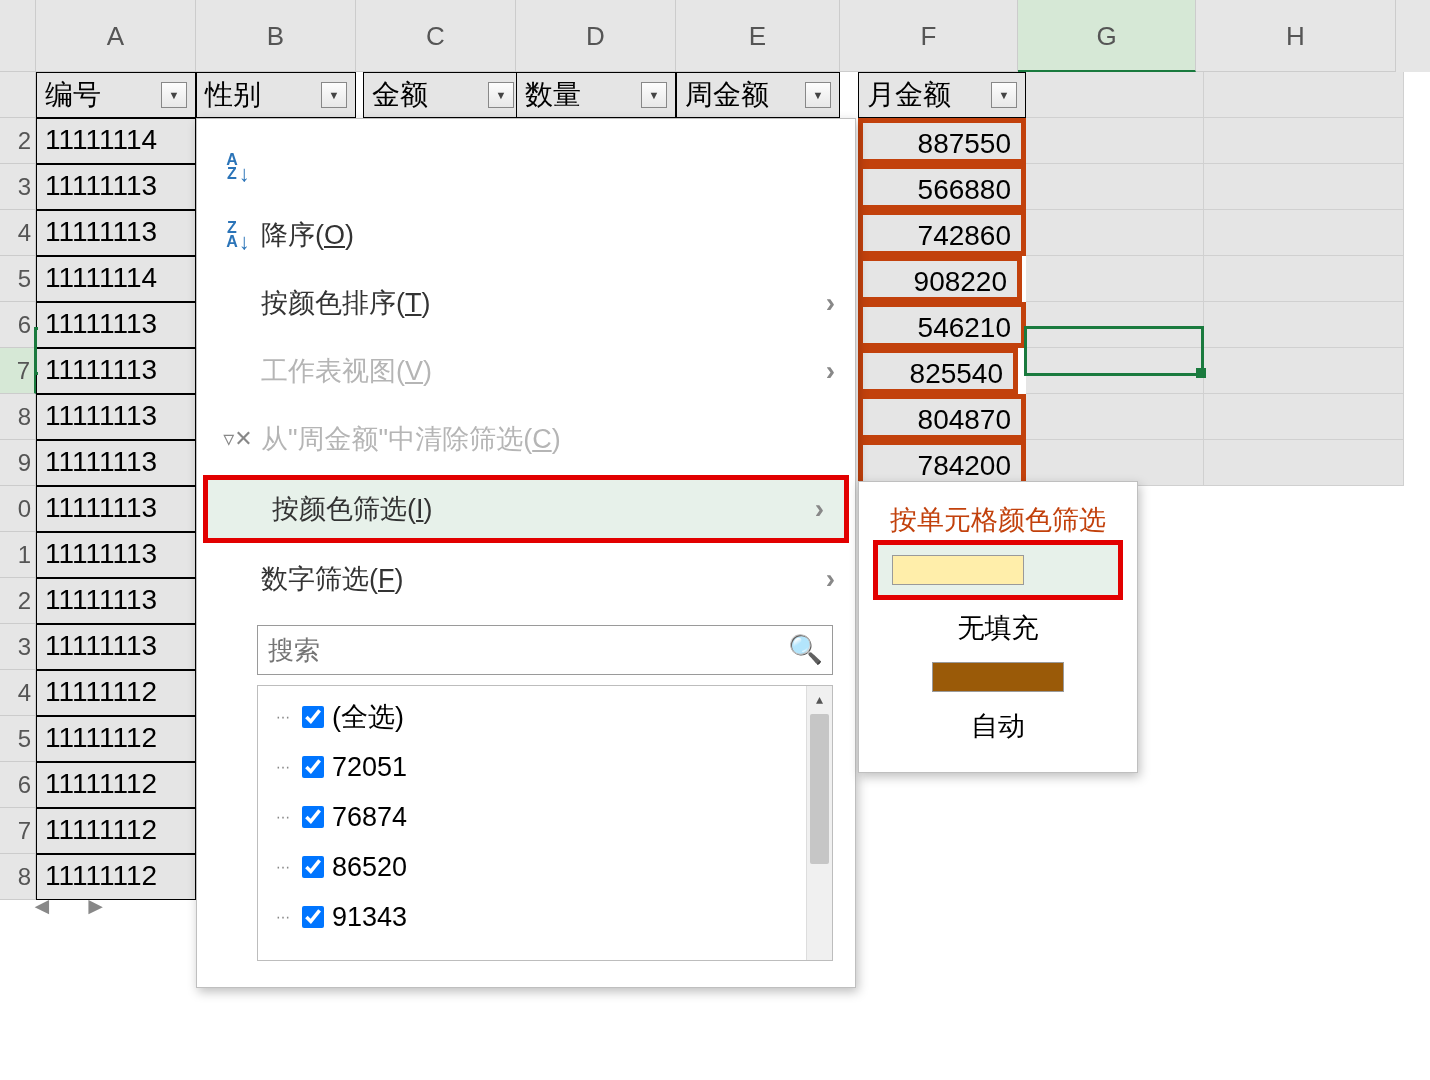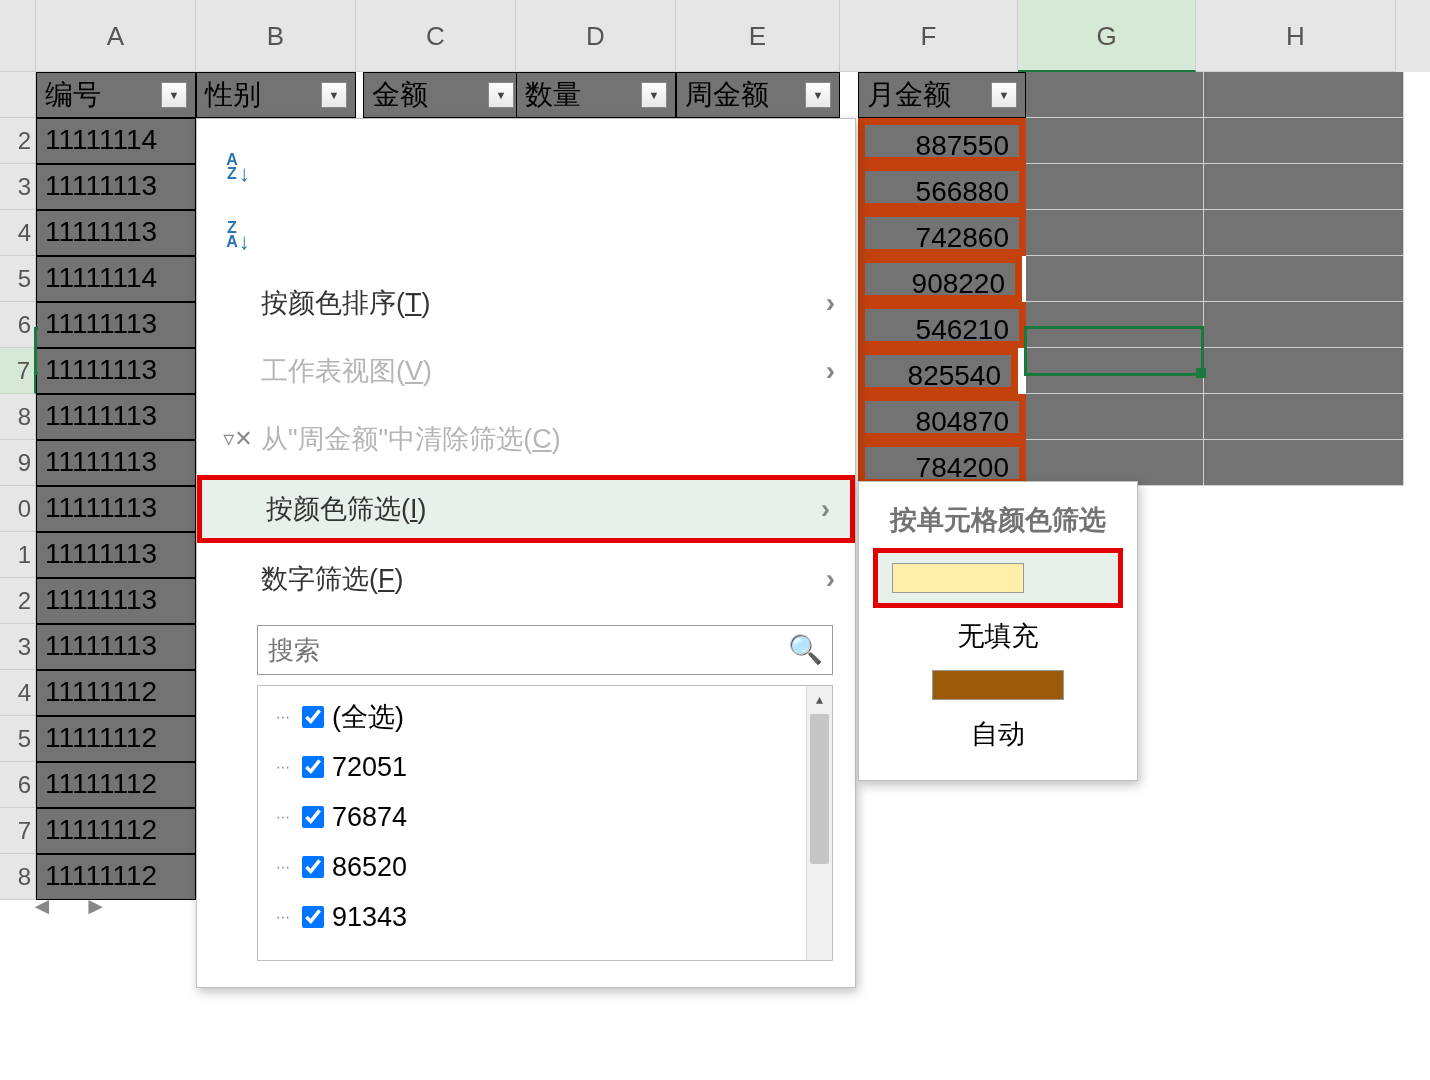--- a/index.html
+++ b/index.html
@@ -81,33 +81,33 @@
     top: 72px;
   }
   .gcell {
     position: absolute;
     border-right: 1px solid #d0d0d0;
     border-bottom: 1px solid #d0d0d0;
     height: 46px;
     line-height: 42px;
     font-size: 28px;
     padding: 0 6px;
-    background: #737373;
+    background: #e5e5e5;
     gap: 30px;
   }
   .ghdr {
     border: 1px solid #000;
     font-size: 28px;
     padding: 0 8px;
     display: flex;
     align-items: center;
     justify-content: space-between;
   }
   .gdata {
-    border: 7px solid #c2410c;
+    border: 5px solid #c2410c;
     text-align: right;
     padding-right: 10px;
   }
   .gdataL {
     border: 1px solid #000;
     text-align: left;
     padding-left: 8px;
   }
   .filter-btn {
     width: 26px;
@@ -259,23 +259,22 @@
     top: 481px;
     width: 280px;
     background: #fff;
     border: 1px solid #bfbfbf;
     box-shadow: 2px 4px 10px rgba(0,0,0,0.25);
     padding: 10px 0 18px 0;
     font-size: 27px;
     text-align: center;
   }
   .submenu .sec-title {
-    padding: 10px 0 10px 0;
-    color: #737373;
-    font-weight: bold;
+    padding: 10px 0 2px 0;
+    color: #c2410c;
   }
   .color-swatch-row {
     display: flex;
     justify-content: center;
     padding: 6px 0;
   }
   .color-swatch {
     width: 132px;
     height: 30px;
     border: 1px solid #9a9a9a;
@@ -443,38 +442,39 @@
 <div class="menu">
   <div class="mitem">
     <span class="ico">
         <span class="sort-ico"><span class="letters">A<br>Z</span><span class="arrow-dn">↓</span></span>
       </span>
   </div>
   <div class="mitem">
     <span class="ico">
         <span class="sort-ico"><span class="letters">Z<br>A</span><span class="arrow-dn">↓</span></span>
       </span>
+    <span class="lbl">降序(<u>O</u>)</span>
   </div>
   <div class="mitem">
     <span class="ico"></span>
     <span class="lbl">按颜色排序(<u>T</u>)</span>
     <span class="arrow">›</span>
   </div>
   <div class="mitem disabled">
     <span class="ico"></span>
     <span class="lbl">工作表视图(<u>V</u>)</span>
     <span class="arrow">›</span>
   </div>
   <div class="mitem disabled">
     <span class="ico">
         <span class="funnel-ico">▿✕</span>
       </span>
     <span class="lbl">从"周金额"中清除筛选(<u>C</u>)</span>
   </div>
-  <div class="mitem hover red-box" style="margin:2px 0">
+  <div class="mitem hover red-box" style="margin:2px 6px">
     <span class="ico"></span>
     <span class="lbl">按颜色筛选(<u>I</u>)</span>
     <span class="arrow">›</span>
   </div>
   <div class="mitem">
     <span class="ico"></span>
     <span class="lbl">数字筛选(<u>F</u>)</span>
     <span class="arrow">›</span>
   </div>
 

